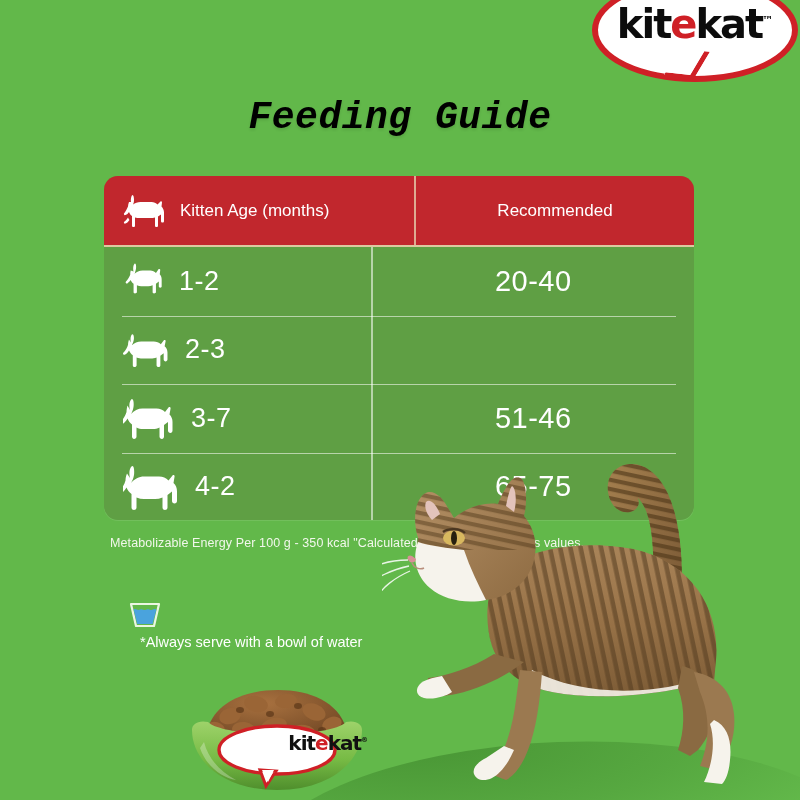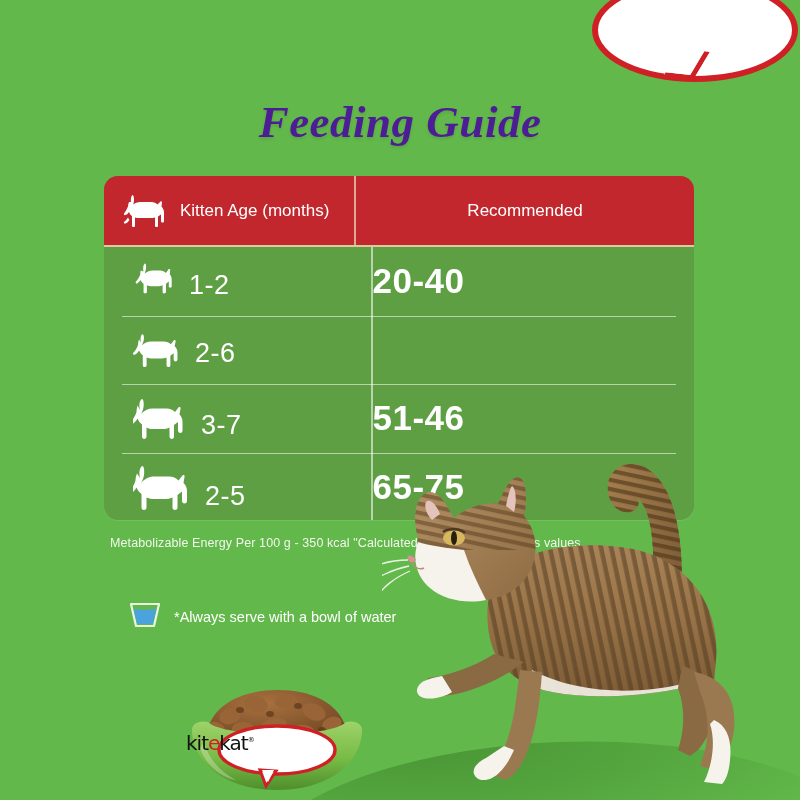--- a/index.html
+++ b/index.html
@@ -83,25 +83,25 @@
     letter-spacing: 0;
   }
 
   
   .title {
     position: absolute;
     left: 0;
     top: 96px;
     width: 800px;
     text-align: center;
-    color: #4c1d95;
-    font-family: Liberation Serif, serif;
+    color: #000000;
+    font-family: Liberation Mono, monospace;
     font-weight: bold;
     font-style: italic;
-    font-size: 45px;
+    font-size: 38px;
     letter-spacing: 0.5px;
     text-shadow: 0 2px 3px rgba(0,0,0,0.10);
   }
 
   
   .guide-table {
     position: absolute;
     left: 104px;
     top: 176px;
     width: 590px;
@@ -112,21 +112,21 @@
     box-shadow: 0 1px 0 rgba(255,255,255,0.10);
   }
   .thead {
     display: flex;
     height: 69px;
     background: #c1272d;
     align-items: center;
     border-bottom: 2px solid #dcc9a0;
   }
   .th-left {
-    width: 250px;
+    width: 310px;
     display: flex;
     align-items: center;
     padding-left: 18px;
     box-sizing: border-box;
   }
   .th-left .th-txt {
     color: #ffffff;
     font-size: 17px;
     margin-left: 12px;
     white-space: nowrap;
@@ -156,42 +156,42 @@
     position: absolute;
     left: 18px;
     right: 18px;
     top: 0;
     height: 1px;
     background: rgba(255,255,255,0.55);
   }
   .td-left {
     width: 267px;
     display: flex;
-    align-items: flex-end;
-    padding-left: 29px;
+    align-items: center;
+    padding-left: 19px;
     box-sizing: border-box;
   }
   .td-left .age {
     color: #ffffff;
     font-size: 27px;
     font-weight: 500;
     margin-left: 12px;
     letter-spacing: 0.5px;
   }
   .row-div {
     width: 1.5px;
     align-self: stretch;
     background: rgba(255,255,255,0.55);
   }
   .td-right {
     flex: 1;
-    text-align: left;
+    text-align: center;
     color: #ffffff;
-    font-size: 35px;
-    font-weight: 700;
+    font-size: 29px;
+    font-weight: 400;
     letter-spacing: 0.5px;
   }
   .cat-ico { display: block; }
 
   
   .footnote {
     position: absolute;
     left: 110px;
     top: 536px;
     color: #f2f7ec;
@@ -199,21 +199,21 @@
     letter-spacing: 0.1px;
     white-space: nowrap;
   }
 
   
   .water-note {
     position: absolute;
     left: 128px;
     top: 600px;
     display: flex;
-    align-items: center;
+    flex-direction: column;
   }
   .water-note .wtxt {
     color: #ffffff;
     font-size: 14.5px;
     margin-left: 12px;
     white-space: nowrap;
   }
 
   
   .cat-photo {
@@ -230,41 +230,42 @@
     left: 186px;
     top: 686px;
     width: 182px;
     height: 114px;
   }
   .bowl-logo-txt {
     position: absolute;
     left: 0;
     top: 45px;
     width: 182px;
-    text-align: left;
+    text-align: right;
     font-family: "DejaVu Sans", sans-serif;
-    font-weight: normal;
+    font-weight: bold;
     font-size: 20px;
     letter-spacing: -1px;
     color: #111111;
     pointer-events: none;
   }
   .bowl-logo-txt .hl { color: #cf2026; }
   .bowl-logo-txt .tm { font-size: 7px; vertical-align: super; letter-spacing: 0; }
 </style>
 </head>
 <body>
 
 <div id="poster">
 
   <div class="ground-shadow"></div>
 
   <div class="logo">
     <div class="bubble"></div>
     <div class="tail"></div>
+    <div class="wordmark"><span>kit</span><span class="hl">e</span><span>kat</span><span class="tm">™</span></div>
   </div>
 
   <div class="title">Feeding Guide</div>
 
   <div class="guide-table">
 
     <div class="thead">
       <div class="th-left">
         <span>
           <svg class="cat-ico" width="46" height="34" viewBox="0 0 92 68" aria-hidden="true">
@@ -292,21 +293,21 @@
       <div class="td-right">20-40</div>
     </div>
 
     <div class="trow">
       <div class="td-left">
         <span>
           <svg class="cat-ico" width="50" height="38" viewBox="0 0 104 80" aria-hidden="true">
             <path fill="#ffffff" d="M16 24c-2-8 0-16 3-17 3 0 4 6 3 12-1 5-3 9-4 11 5-5 12-8 20-8h26c6 0 11 2 15 6l6-8c2-2 5 0 4 2l-2 10c4 3 6 8 6 13v15c0 2-2 4-4 4s-4-2-4-4V47l-7 5v20c0 2-1 4-4 4-2 0-4-2-4-4V56c-4 2-8 2-12 2H40c-4 0-8 0-12-2v16c0 2-2 4-4 4-3 0-4-2-4-4V51c-4-3-6-6-8-10-2 4-5 7-9 9-2 1-5-2-3-4 5-5 8-11 10-17 0-4 1-8 2-11z"></path>
           </svg>
         </span>
-        <span class="age">2-6</span>
+        <span class="age">2-3</span>
       </div>
       <div class="row-div"></div>
     </div>
 
     <div class="trow">
       <div class="td-left">
         <span>
           <svg class="cat-ico" width="56" height="46" viewBox="0 0 112 92" aria-hidden="true">
             <path fill="#ffffff" d="M14 30c-3-10 0-21 4-22 3 0 4 8 3 16-1 6-3 11-5 14 6-7 14-11 23-11h28c7 0 13 3 17 7l7-9c2-2 5 0 4 3l-2 11c4 4 6 9 6 15v17c0 3-2 5-4 5-3 0-5-2-5-5V54l-8 6v23c0 3-2 5-4 5-3 0-5-2-5-5V65c-4 2-9 3-13 3H40c-5 0-9-1-13-3v18c0 3-2 5-5 5-2 0-4-2-4-5V59c-4-3-7-7-9-12-3 5-6 9-10 11-3 2-6-2-4-5 6-5 10-12 12-19 0-4 1-9 2-13z"></path>
           </svg>
@@ -317,21 +318,21 @@
       <div class="td-right">51-46</div>
     </div>
 
     <div class="trow">
       <div class="td-left">
         <span>
           <svg class="cat-ico" width="60" height="50" viewBox="0 0 120 100" aria-hidden="true">
             <path fill="#ffffff" d="M14 32c-3-11 0-23 5-24 3 0 4 9 3 18-1 7-4 13-6 16 7-8 16-13 26-13h30c8 0 14 3 19 8l8-10c2-2 5 0 4 3l-2 12c5 4 7 10 7 17v19c0 3-2 5-5 5s-5-2-5-5V59l-9 7v25c0 3-2 5-5 5s-5-2-5-5V71c-5 2-10 3-15 3H42c-5 0-10-1-15-3v20c0 3-2 5-5 5s-5-2-5-5V64c-5-4-8-8-10-13-3 5-7 10-11 12-3 2-7-2-4-5 6-6 11-13 13-21 0-4 1-10 3-14z"></path>
           </svg>
         </span>
-        <span class="age">2-5</span>
+        <span class="age">4-2</span>
       </div>
       <div class="row-div"></div>
       <div class="td-right">65-75</div>
     </div>
 
   </div>
 
   <div class="footnote">Metabolizable Energy Per 100 g - 350 kcal "Calculated basis typical analysis values.</div>
 
   <div class="water-note">

